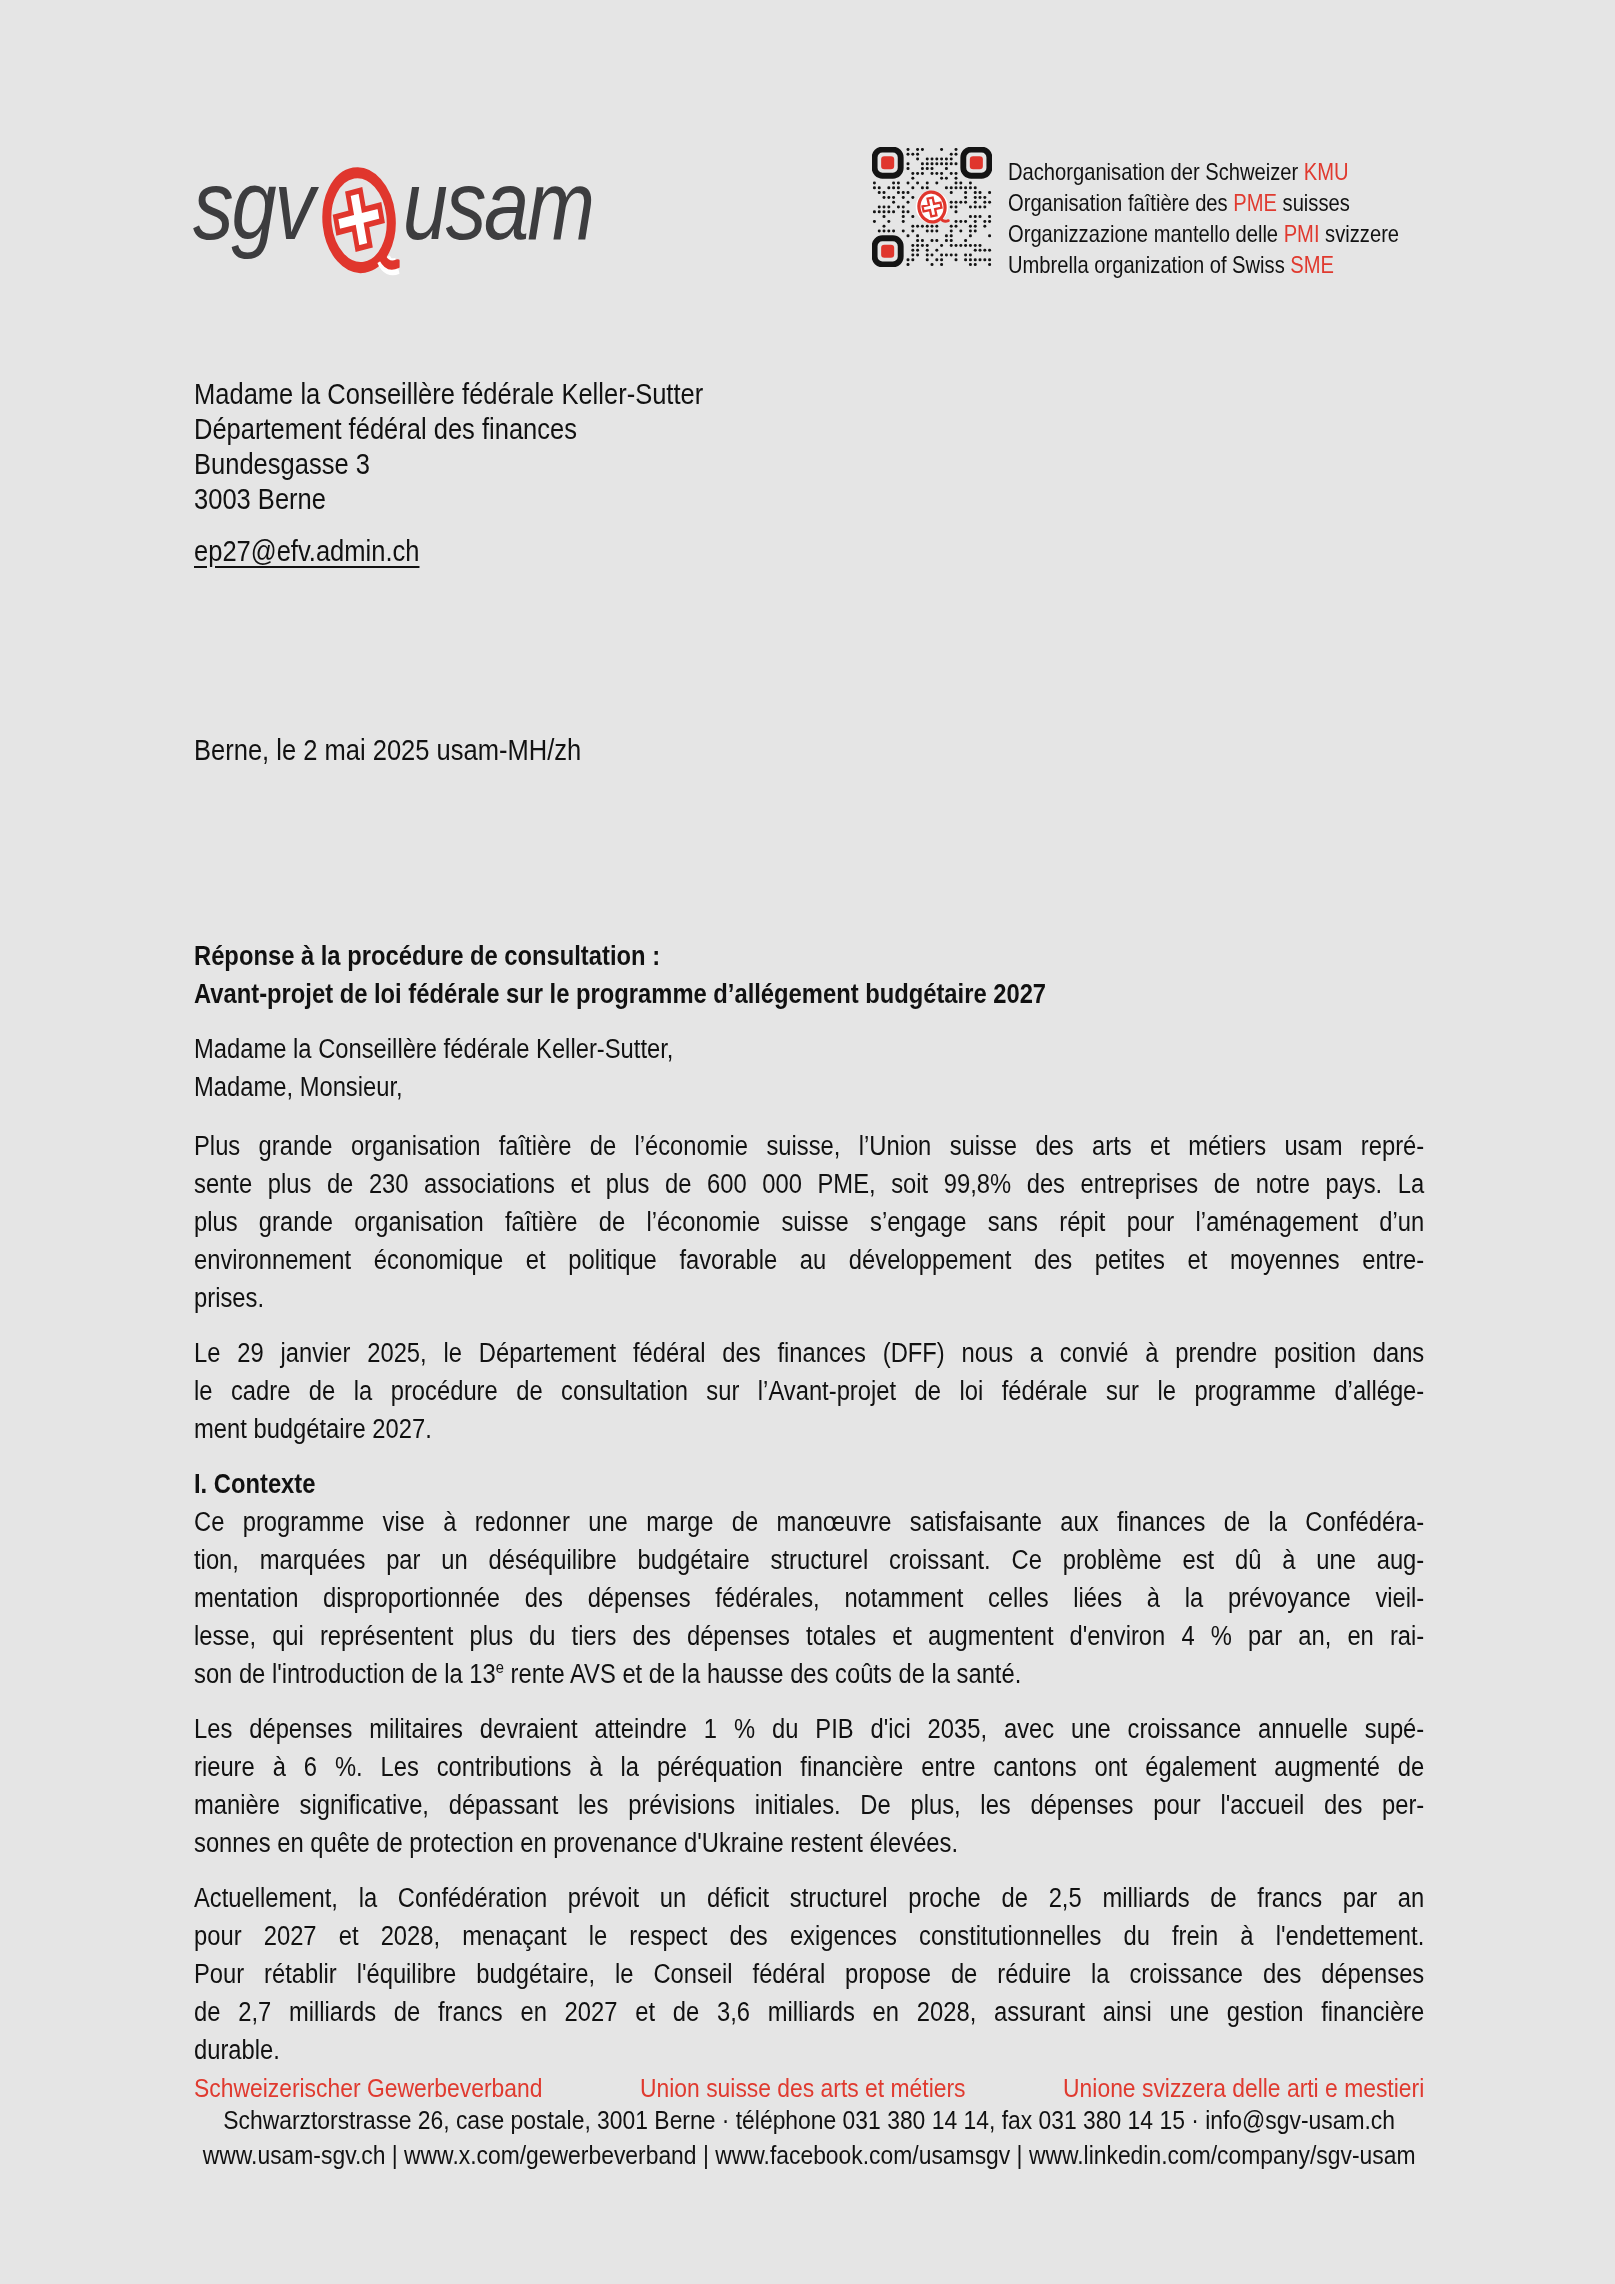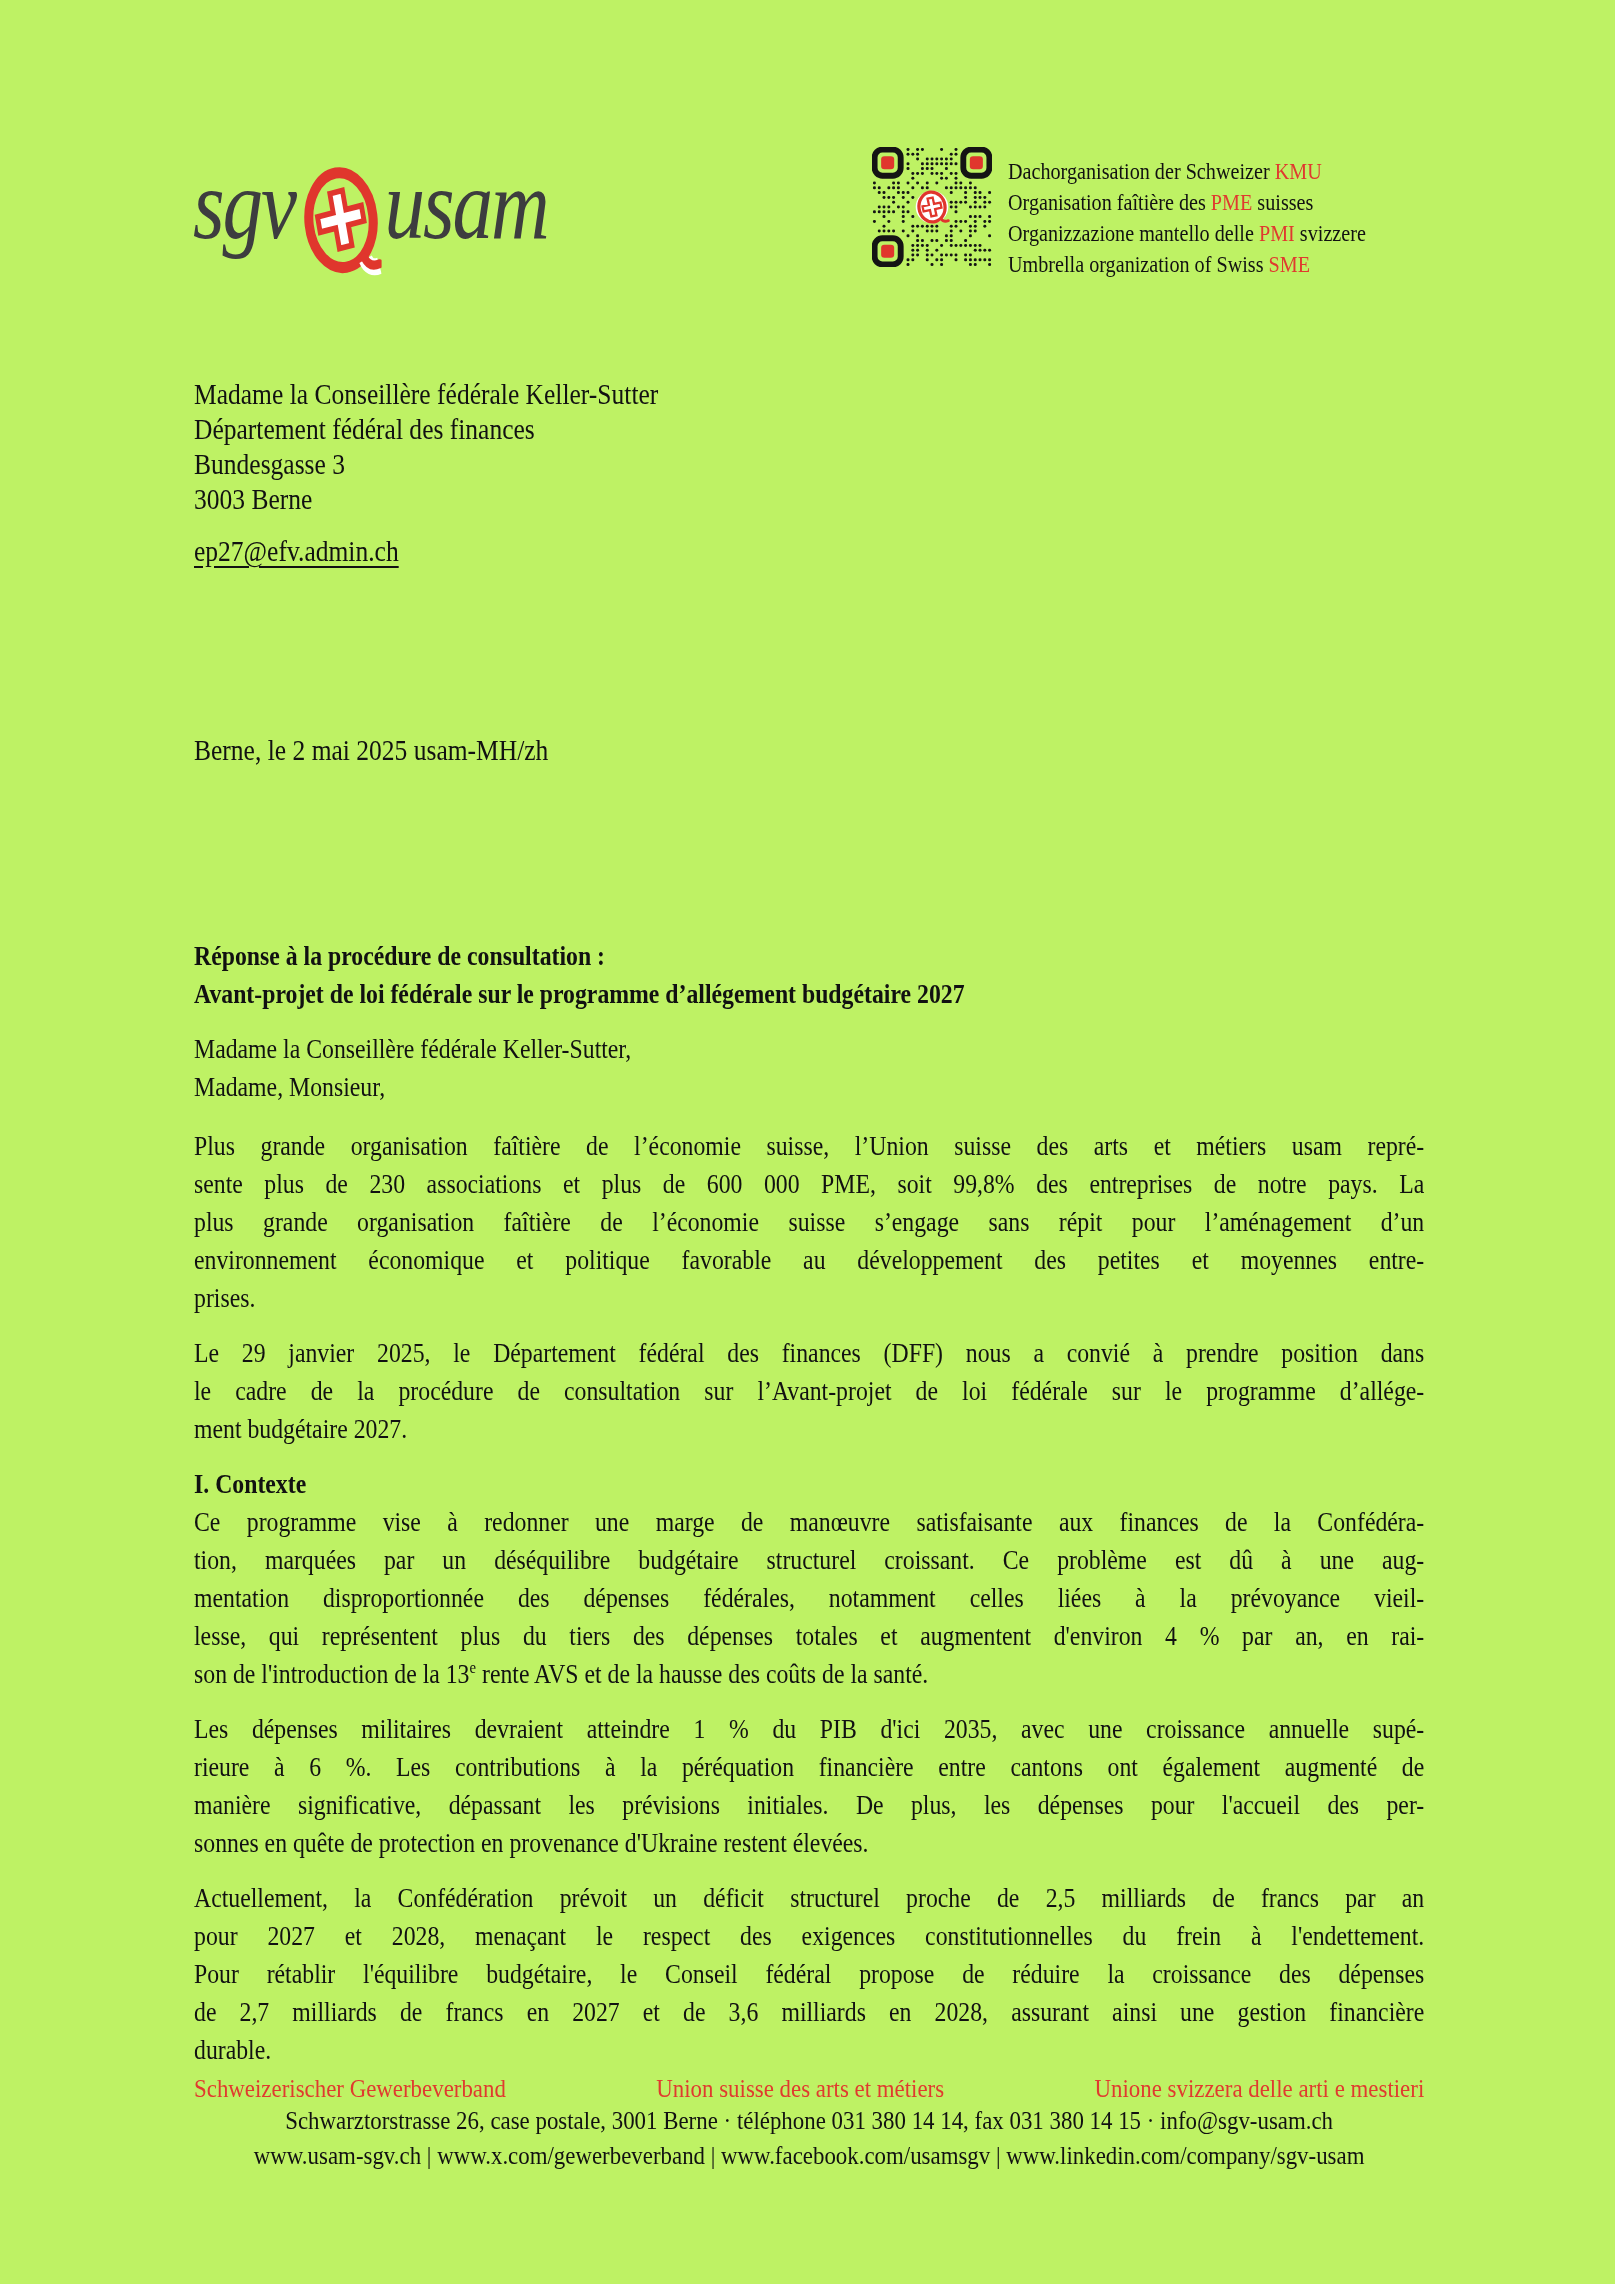--- a/index.html
+++ b/index.html
@@ -1,17 +1,17 @@
 <!DOCTYPE html>
 <html style="font-size:10.4px"><head>
 <meta charset="utf-8">
 <style>
   html,body{margin:0;padding:0;background:#ffffff;}
   body{width:1616px;height:2284px;position:relative;font-family:"Liberation Sans",sans-serif;color:#111;}
-  .page{position:absolute;inset:0;background:#bef264;overflow:hidden;font-family:Liberation Serif, serif;}
+  .page{position:absolute;inset:0;background:#e5e5e5;overflow:hidden;}
 
   
   .cond{transform:scaleX(0.88);transform-origin:0 0;}
 
   
   .logo{position:absolute;left:193px;top:155px;display:flex;align-items:flex-end;
         transform:scaleX(0.82);transform-origin:0 0;color:#3d3d3f;
         font-style:italic;font-size:99px;line-height:1;letter-spacing:-2.6px;}
   .logo .word{padding-bottom:6.5px;}
   .logo svg{margin:0 3.9px -18px 6.5px;}

